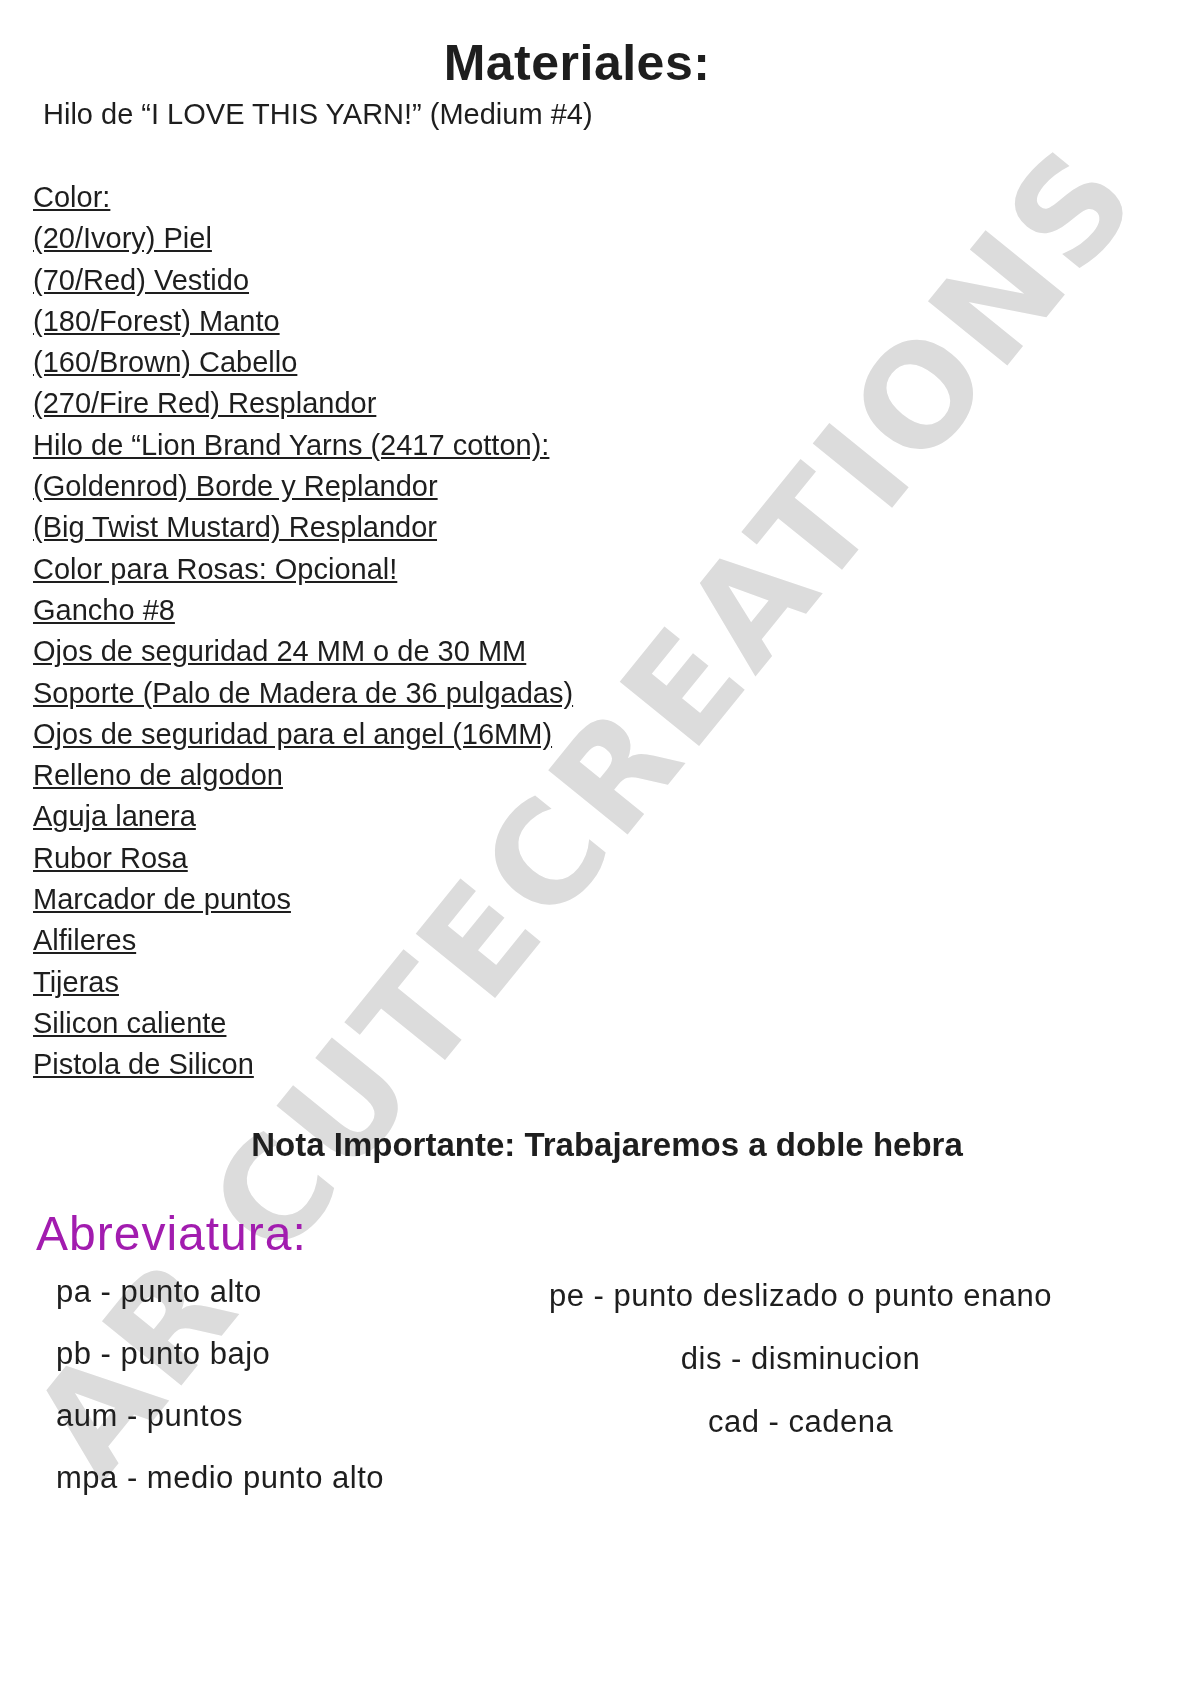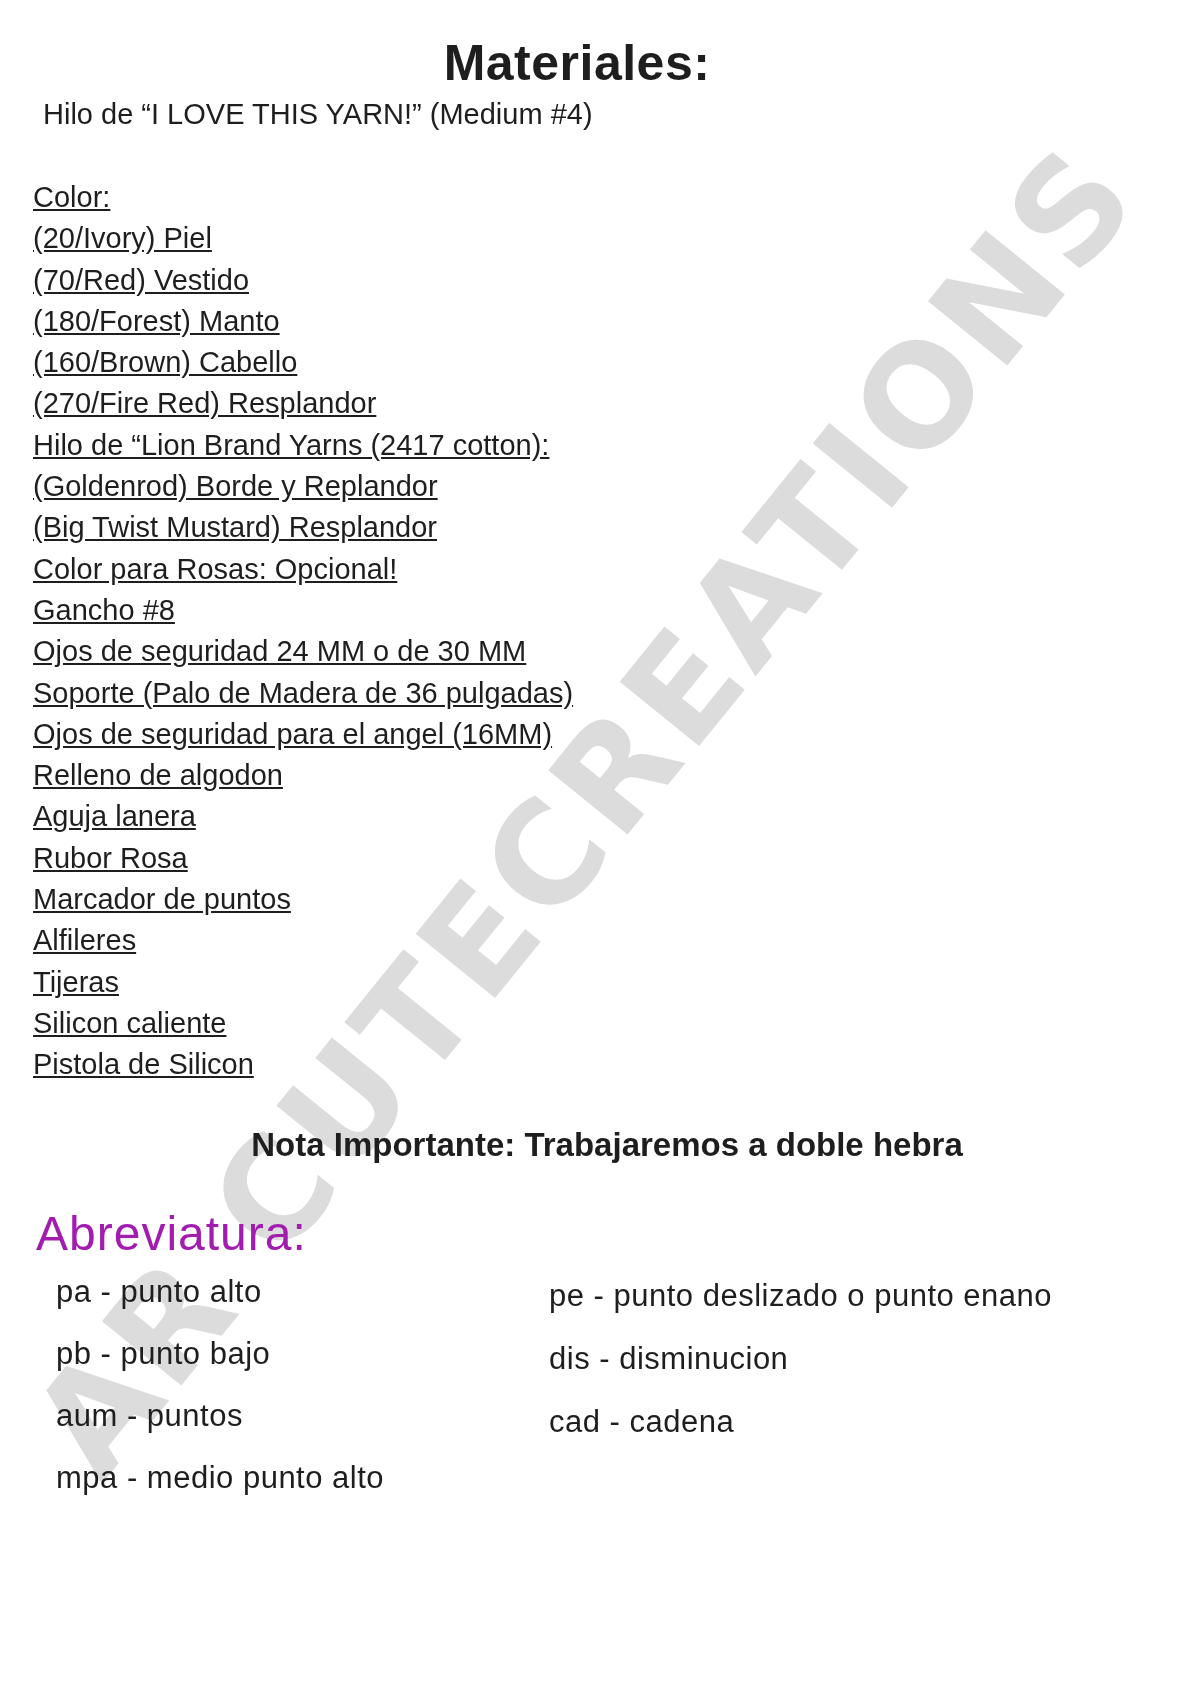--- a/index.html
+++ b/index.html
@@ -80,21 +80,21 @@
     margin: 0;
     letter-spacing: 1px;
   }
   .abbrev-col {
     position: absolute;
     font-size: 31px;
     letter-spacing: 0.5px;
     white-space: nowrap;
   }
   .abbrev-col.left  { top: 1272px; left: 56px;  }
-  .abbrev-col.right { top: 1276px; left: 549px; }
+  .abbrev-col.right { top: 1276px; left: 549px; text-align: center; }
   .abbrev-col .abbrev-item { height: 62px; line-height: 40px; }
   .abbrev-col.right .abbrev-item { height: 63px; }
 </style>
 </head>
 <body>
 
 <div class="page">
 
   <div class="watermark">AR CUTECREATIONS</div>
 

